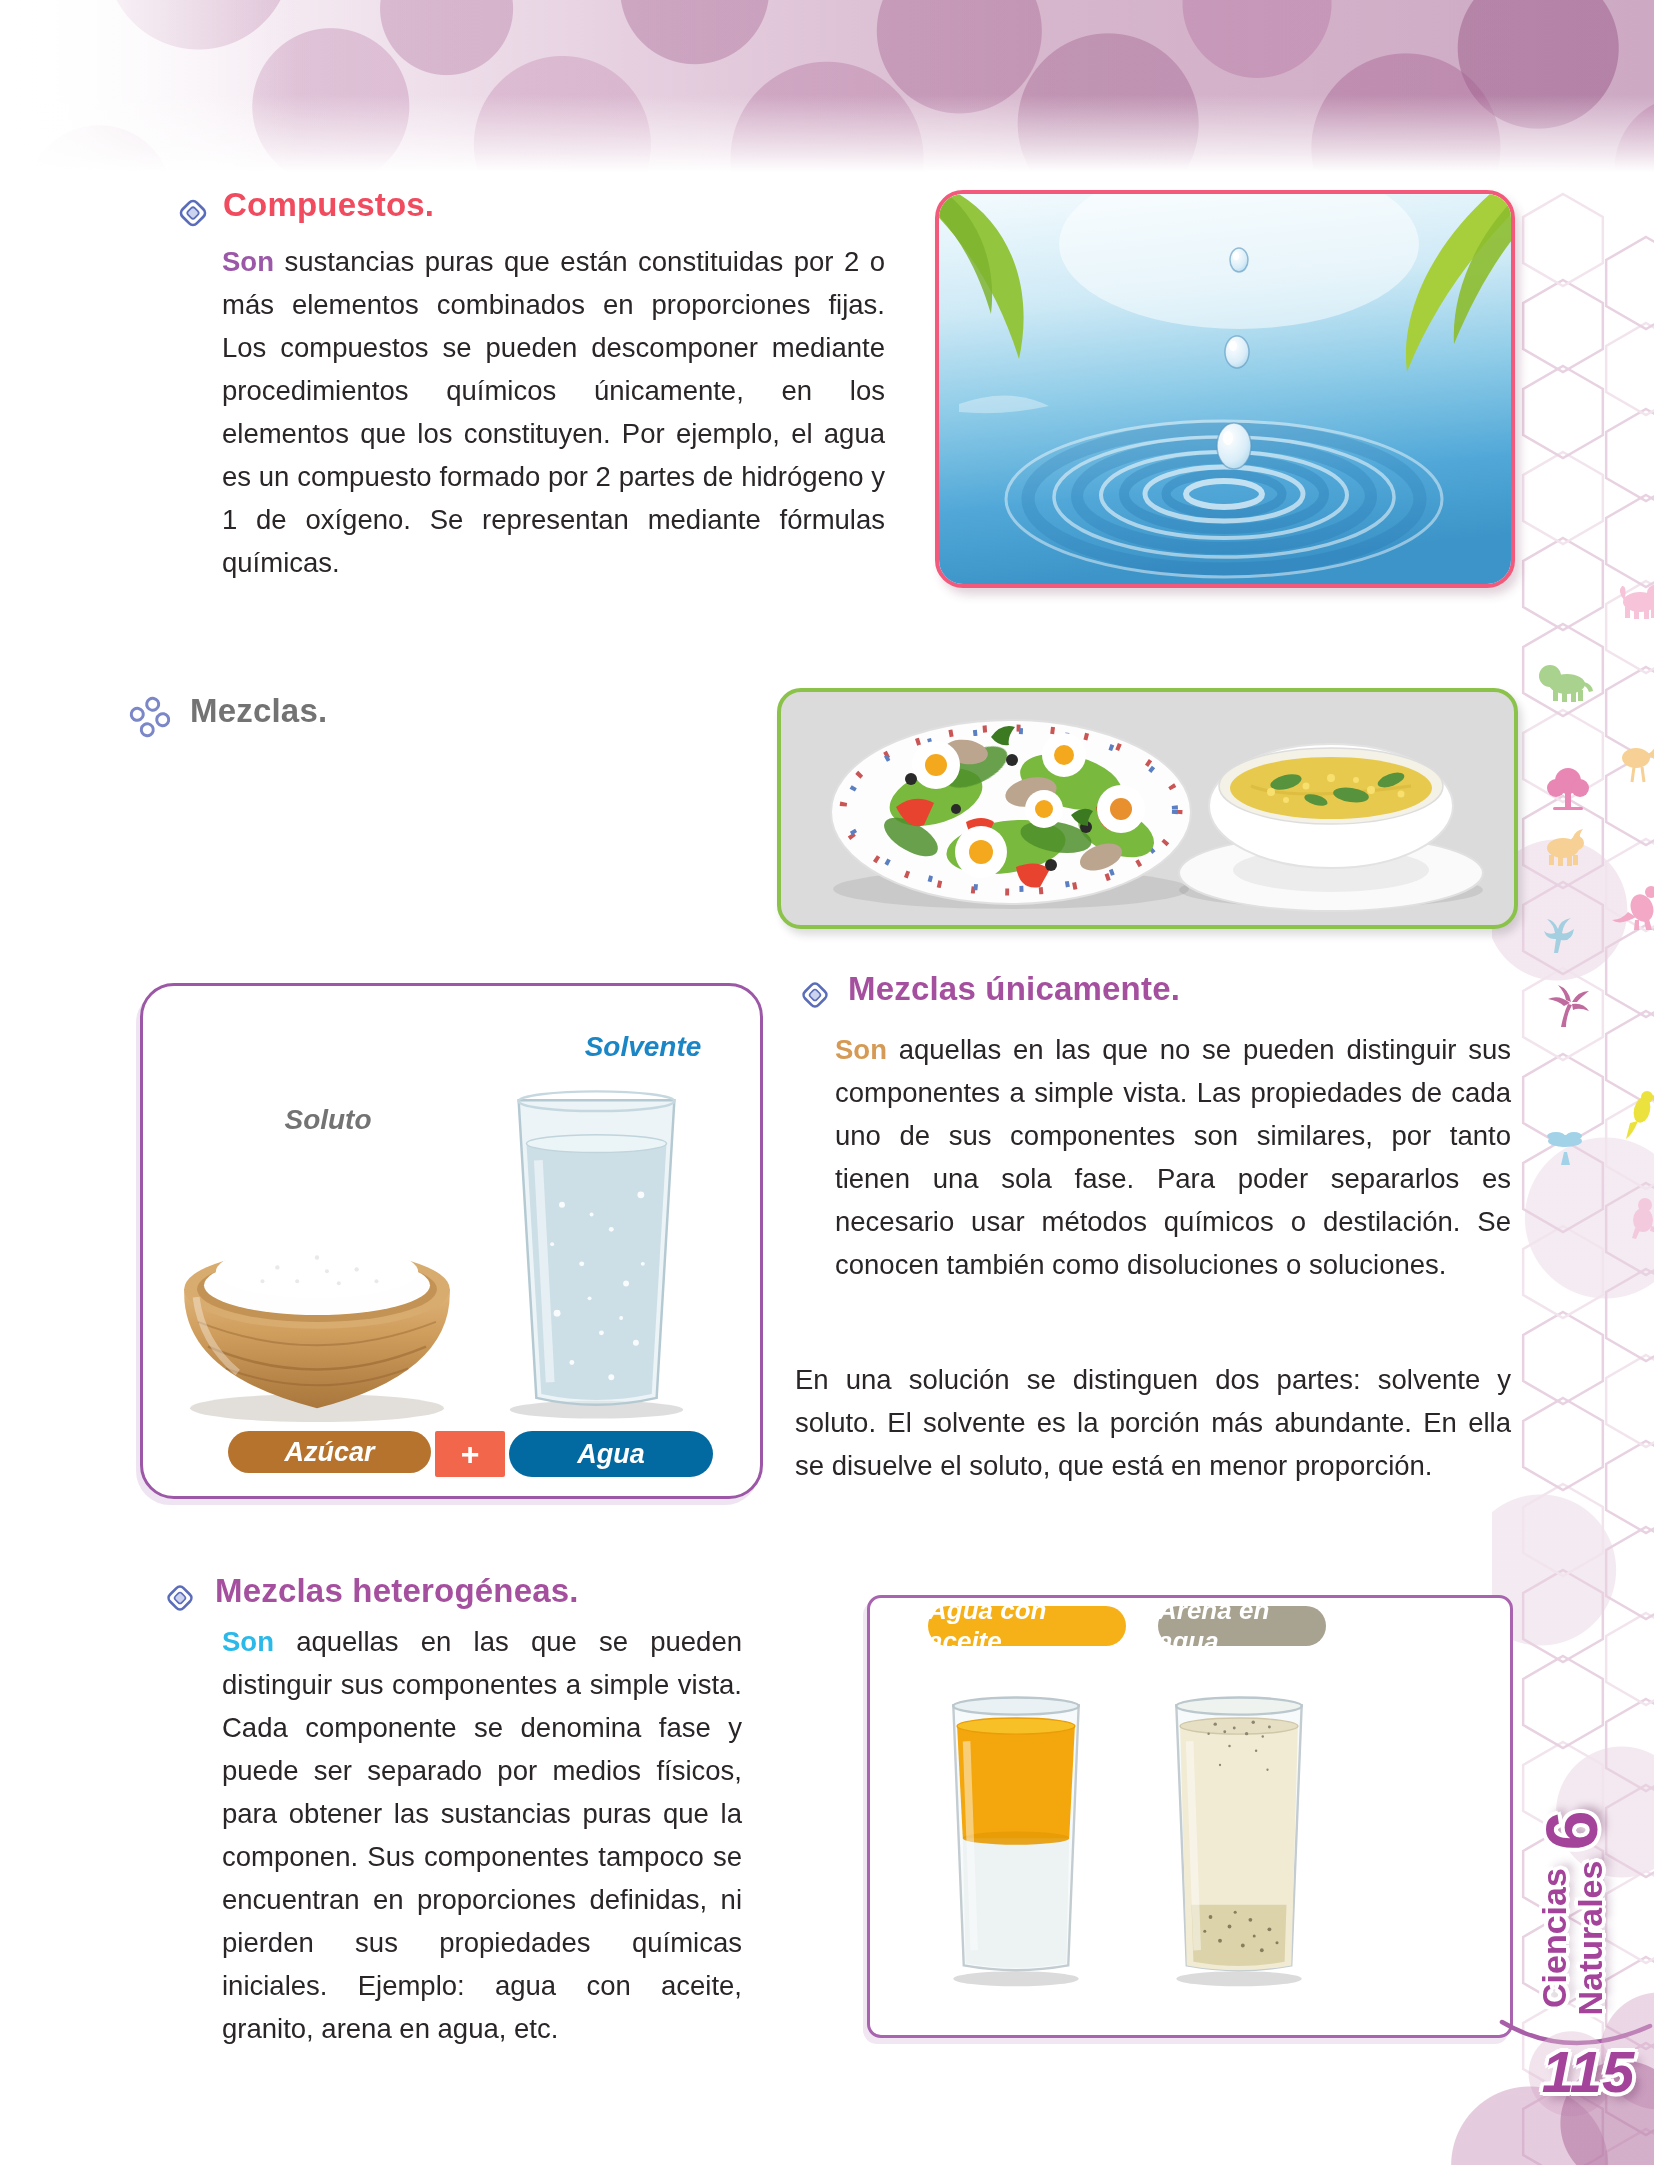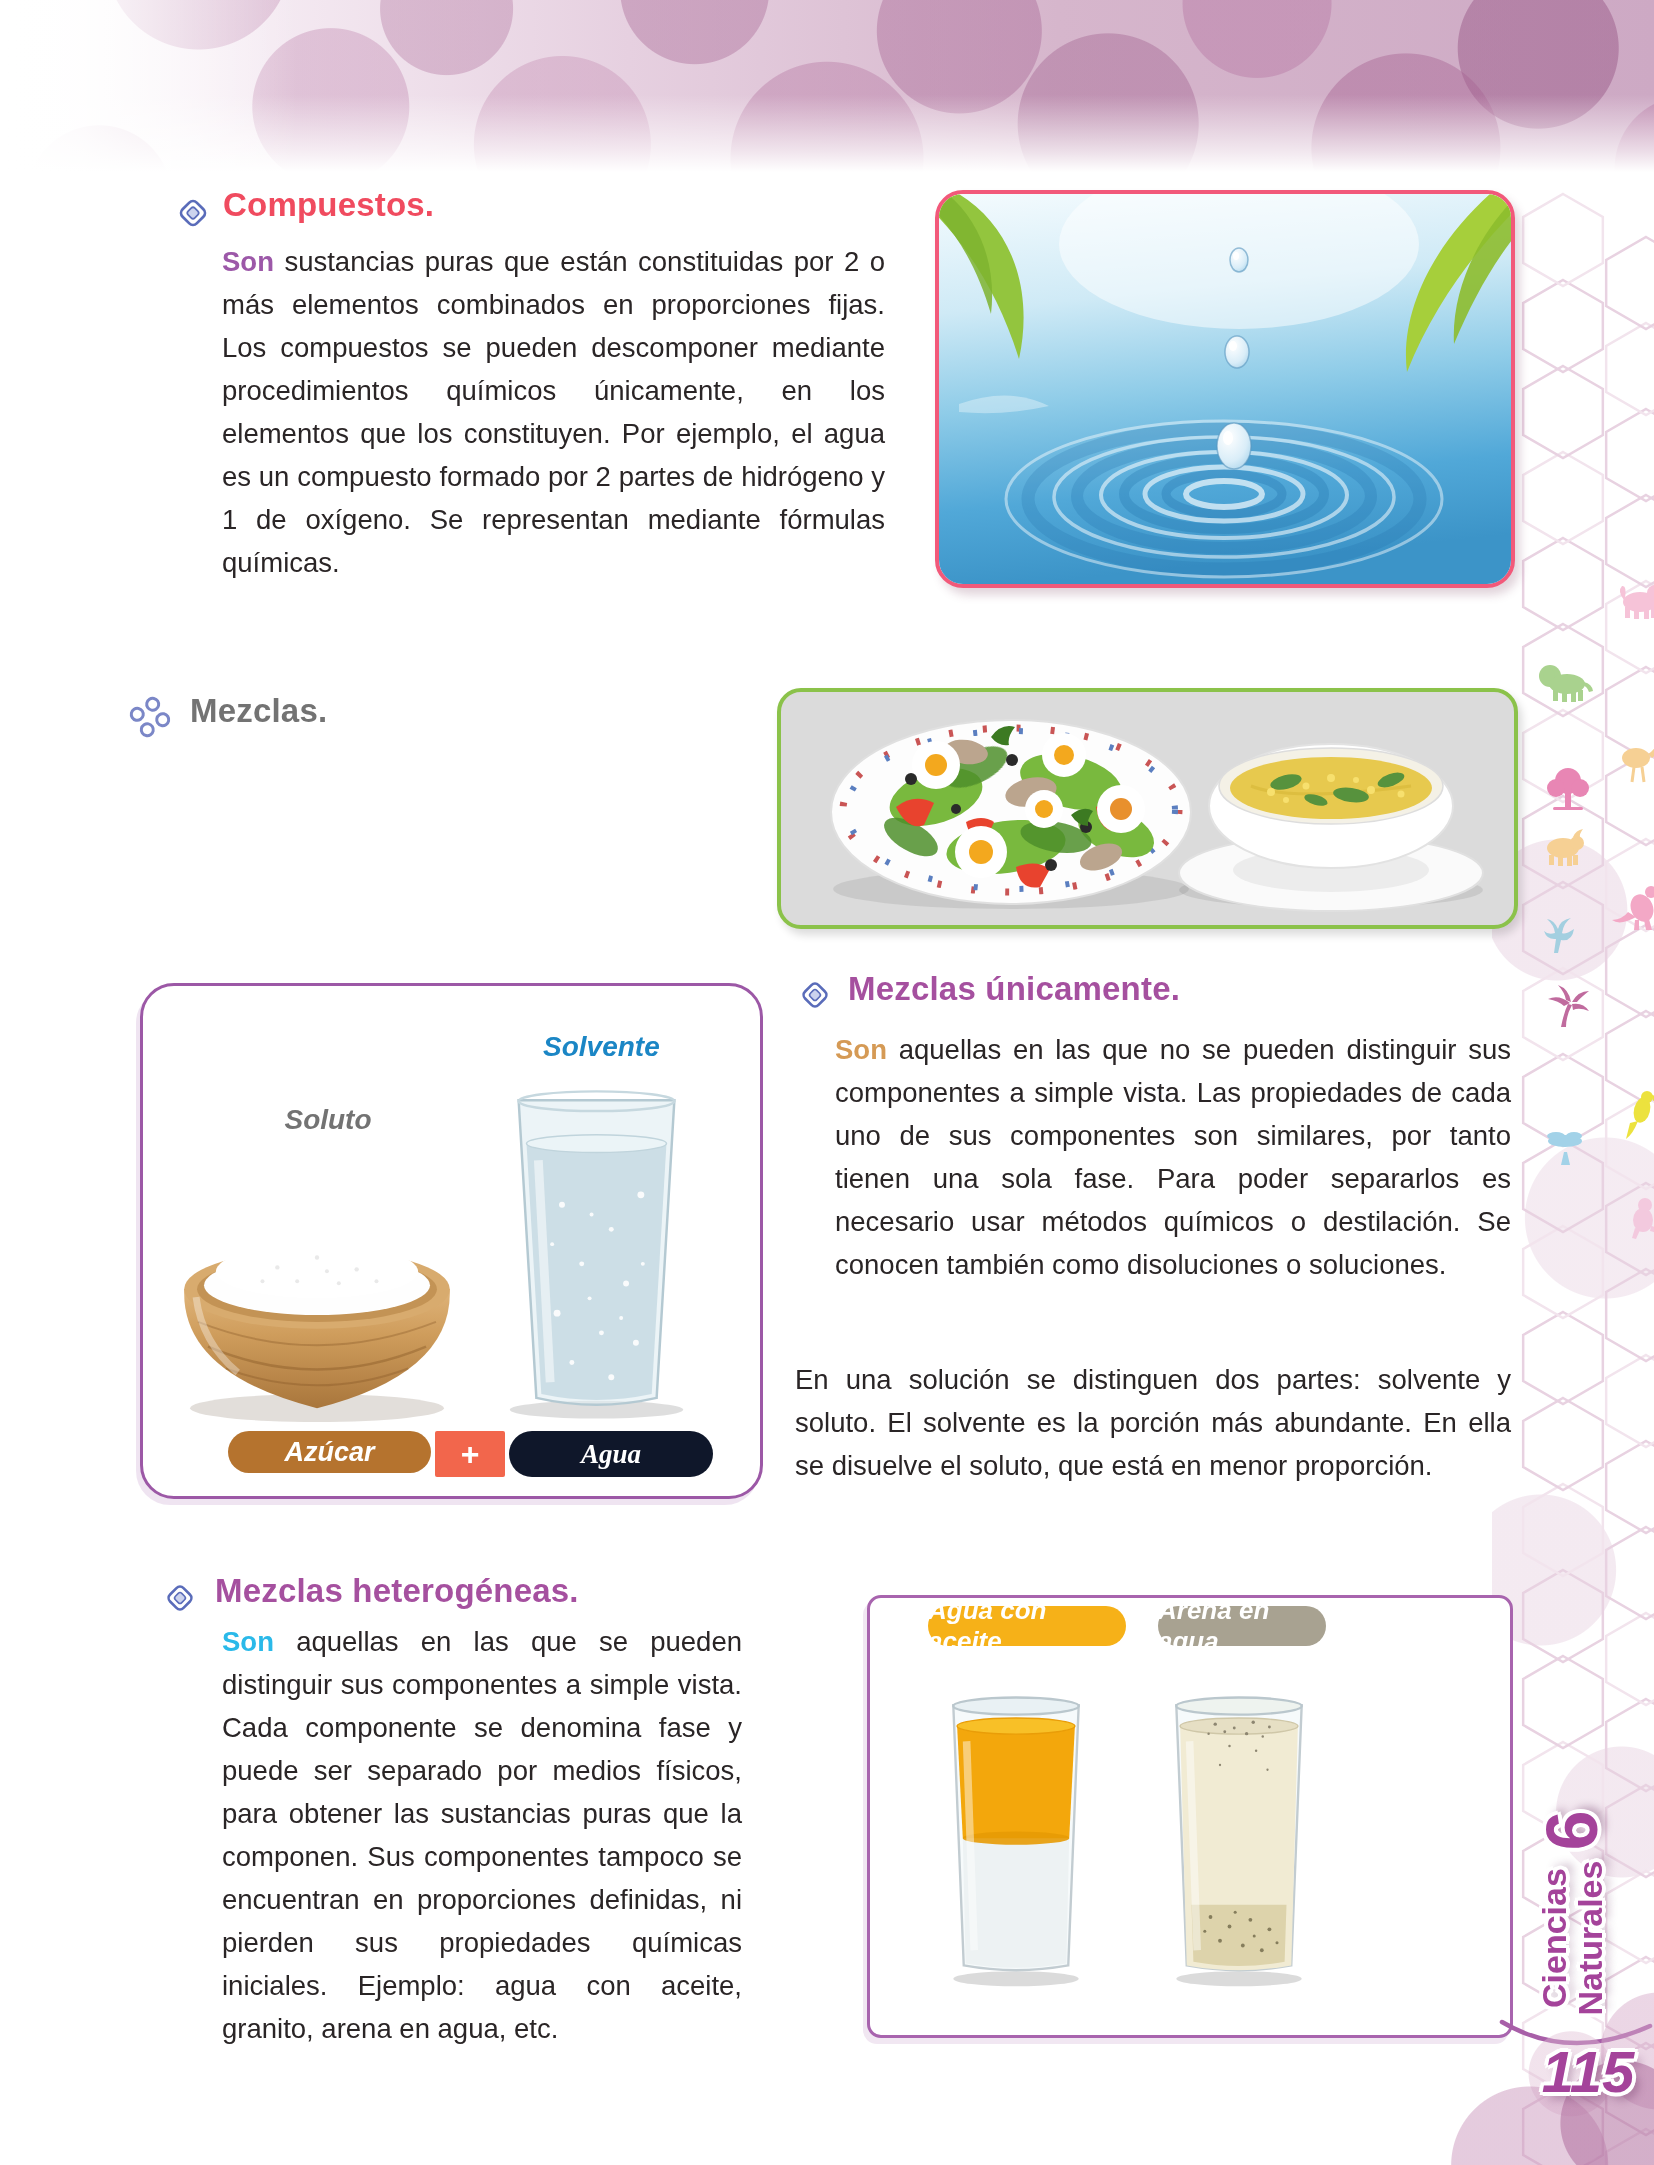--- a/index.html
+++ b/index.html
@@ -45,21 +45,21 @@
   .fig-food{border:4px solid #8bc24a;border-radius:24px;overflow:hidden;background:#dbdbdb;
     box-shadow:4px 6px 9px rgba(0,0,0,.14);}
   .fig-solution{border:3px solid #9c58a6;border-radius:34px;
     box-shadow:-4px 6px 0 rgba(156,88,166,.16);}
   .fig-hetero{border:3.5px solid #a864ae;border-radius:30px;
     box-shadow:-4px 6px 0 rgba(156,88,166,.14);}
   .fig-label{font-size:28px;font-weight:bold;font-style:italic;}
   .lab-blue{color:#1b86c5;} .lab-orange{color:#737373;}
   .pill{display:flex;align-items:center;justify-content:center;color:#fff;
     font-size:27px;font-weight:bold;font-style:italic;border-radius:24px;}
-  .pill-azucar{background:#b5732e;} .pill-agua{background:#0f172a;font-family:Liberation Serif, serif;}
+  .pill-azucar{background:#b5732e;} .pill-agua{background:#0369a1;}
   .plusbox{display:flex;align-items:center;justify-content:center;background:#f2664c;
     color:#fff;font-size:32px;font-weight:bold;font-style:normal;border-radius:2px;}
   .pill-oil{background:#f6b118;} .pill-sand{background:#a8a291;}
   .pill-sm{font-size:26px;border-radius:21px;}
   
   .hex-strip{left:1490px;top:0;width:220px;height:2165px;}
   .hx{fill:none;stroke:#e8d2e1;stroke-width:2.5px;}
   .hx.b{stroke:#f2e4ed;}
   .brand{left:1513px;top:2042px;width:258px;height:118px;
     transform:rotate(-90deg);transform-origin:top left;
@@ -367,21 +367,21 @@
           <circle cx="205" cy="80" r="4"></circle>
             <circle cx="235" cy="84" r="3.5"></circle>
             <circle cx="120" cy="90" r="3"></circle>
           <circle cx="190" cy="70" r="3"></circle>
         </g>
       </g>
     </svg>
   </figure>
 
   <figure class="abs fig fig-solution" style="left:140px;top:983px;width:617px;height:510px;margin:0;">
-    <div class="abs fig-label lab-blue" style="left:400px;top:45px;width:200px;">Solvente</div>
+    <div class="abs fig-label lab-blue" style="left:400px;top:45px;width:200px;text-align:center;">Solvente</div>
     <div class="abs fig-label lab-orange" style="left:85px;top:118px;width:200px;text-align:center;">Soluto</div>
 
     <svg class="abs" style="left:25px;top:212px;" width="298" height="228" viewBox="0 0 300 230">
       <defs>
         <linearGradient id="wood" x1="0" y1="0" x2="0" y2="1">
           <stop offset="0" stop-color="#e9c28c"></stop>
             <stop offset="0.5" stop-color="#cf9d5c"></stop>
             <stop offset="1" stop-color="#a9763c"></stop>
         </linearGradient>
       </defs>

